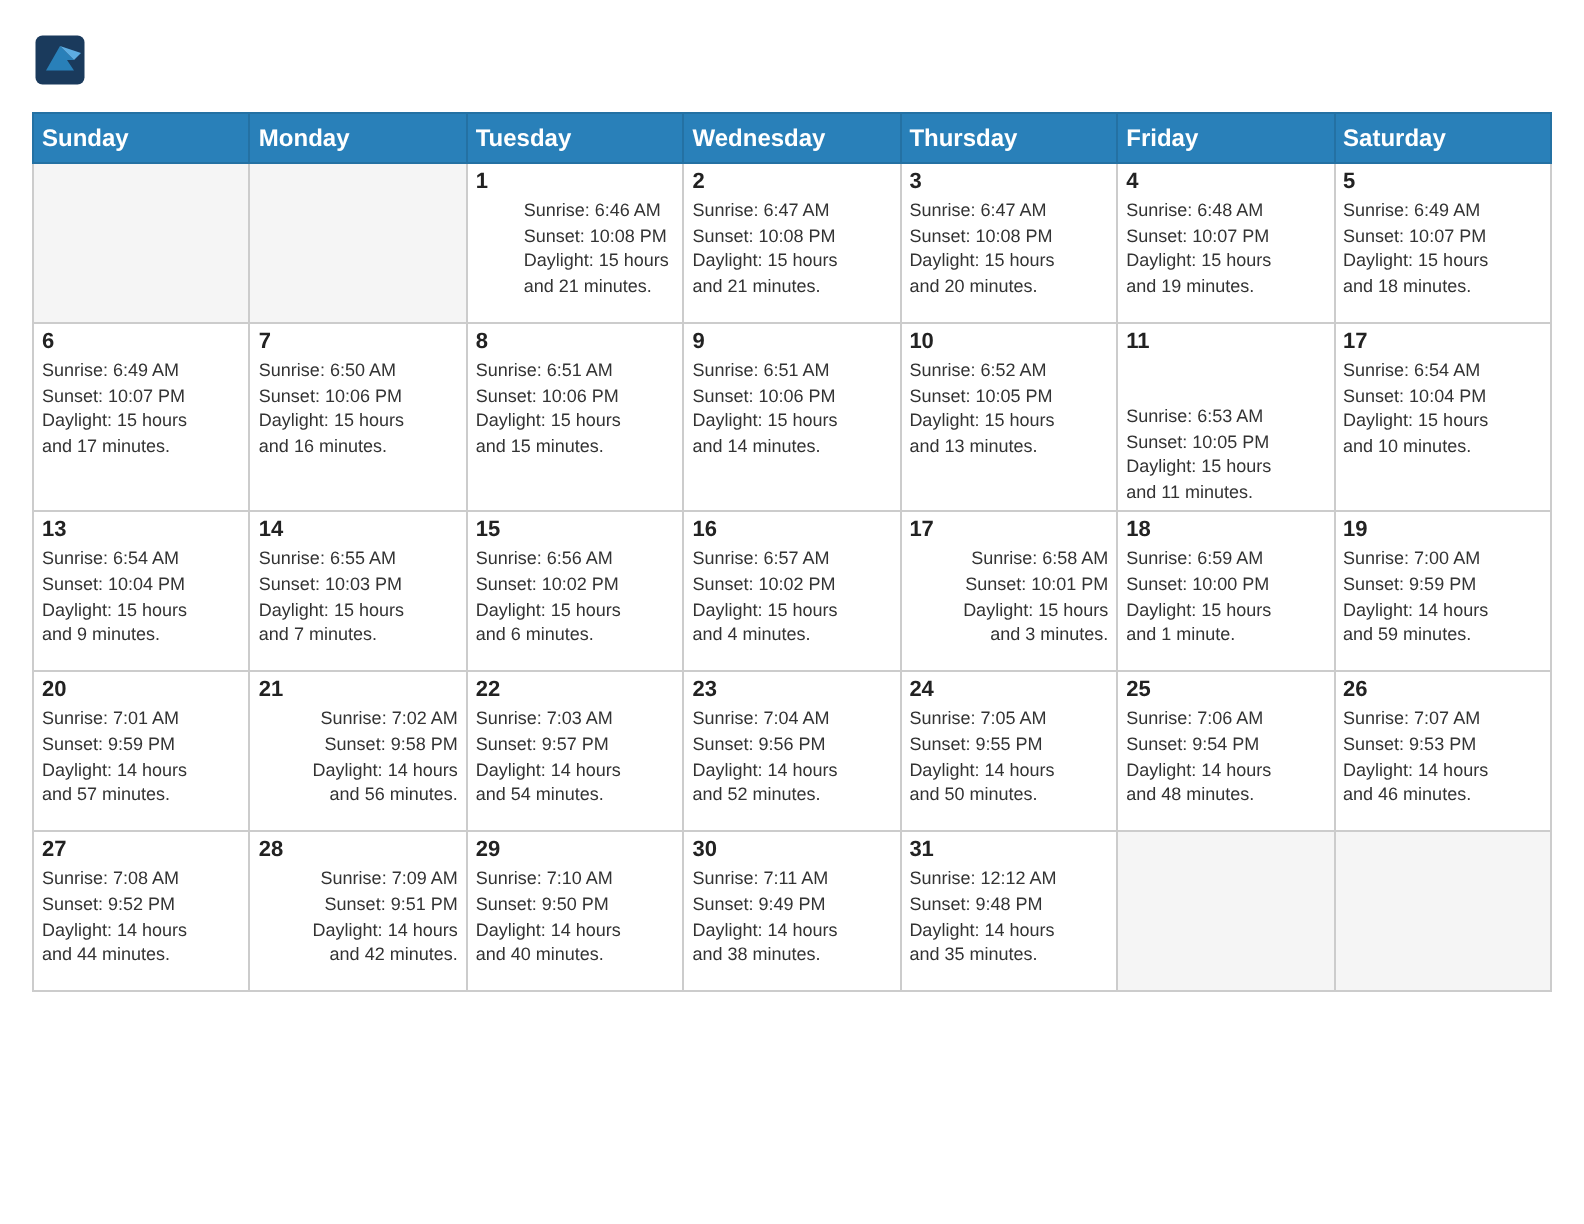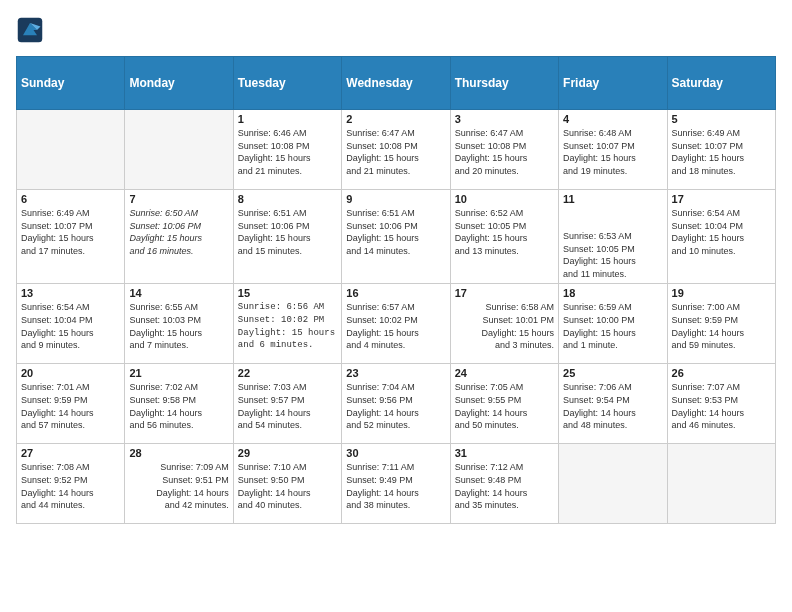--- a/index.html
+++ b/index.html
@@ -53,21 +53,21 @@
     .calendar {
       width: 100%;
       border-collapse: collapse;
       border: 1px solid #ccc;
     }
     .calendar th {
       background-color: #2980b9;
       color: #fff;
       font-size: 12px;
       font-weight: bold;
-      padding: 19px 4px;
+      padding: 5px 4px;
       text-align: left;
       border: 1px solid #2471a3;
     }
     .calendar td {
       width: 107px;
       vertical-align: top;
       padding: 3px 4px;
       border: 1px solid #ccc;
       font-size: 9.5px;
       color: #222;
@@ -122,21 +122,21 @@
           <th>Friday</th>
           <th>Saturday</th>
         </tr>
     </thead>
     <tbody id="calendar-body">
     <tr>
           <td class="empty"></td>
           <td class="empty"></td>
           <td>
             <span class="day-num">1</span>
-            <div class="day-info" style="white-space: pre-line;">Sunrise: 6:46 AM
+            <div class="day-info" style="white-space: pre-line; margin-left: 24px;">Sunrise: 6:46 AM
 Sunset: 10:08 PM
 Daylight: 15 hours
 and 21 minutes.</div>
           </td>
           <td>
             <span class="day-num">2</span>
             <div class="day-info" style="white-space: pre-line;">Sunrise: 6:47 AM
 Sunset: 10:08 PM
 Daylight: 15 hours
 and 21 minutes.</div>
@@ -166,21 +166,21 @@
         <tr>
           <td>
             <span class="day-num">6</span>
             <div class="day-info" style="white-space: pre-line;">Sunrise: 6:49 AM
 Sunset: 10:07 PM
 Daylight: 15 hours
 and 17 minutes.</div>
           </td>
           <td>
             <span class="day-num">7</span>
-            <div class="day-info" style="white-space: pre-line; font-style: italic;">Sunrise: 6:50 AM
+            <div class="day-info" style="white-space: pre-line;">Sunrise: 6:50 AM
 Sunset: 10:06 PM
 Daylight: 15 hours
 and 16 minutes.</div>
           </td>
           <td>
             <span class="day-num">8</span>
             <div class="day-info" style="white-space: pre-line;">Sunrise: 6:51 AM
 Sunset: 10:06 PM
 Daylight: 15 hours
 and 15 minutes.</div>
@@ -224,21 +224,21 @@
           </td>
           <td>
             <span class="day-num">14</span>
             <div class="day-info" style="white-space: pre-line;">Sunrise: 6:55 AM
 Sunset: 10:03 PM
 Daylight: 15 hours
 and 7 minutes.</div>
           </td>
           <td>
             <span class="day-num">15</span>
-            <div class="day-info" style="white-space: pre-line; font-family: Liberation Mono, monospace;">Sunrise: 6:56 AM
+            <div class="day-info" style="white-space: pre-line;">Sunrise: 6:56 AM
 Sunset: 10:02 PM
 Daylight: 15 hours
 and 6 minutes.</div>
           </td>
           <td>
             <span class="day-num">16</span>
             <div class="day-info" style="white-space: pre-line;">Sunrise: 6:57 AM
 Sunset: 10:02 PM
 Daylight: 15 hours
 and 4 minutes.</div>
@@ -268,21 +268,21 @@
         <tr>
           <td>
             <span class="day-num">20</span>
             <div class="day-info" style="white-space: pre-line;">Sunrise: 7:01 AM
 Sunset: 9:59 PM
 Daylight: 14 hours
 and 57 minutes.</div>
           </td>
           <td>
             <span class="day-num">21</span>
-            <div class="day-info" style="white-space: pre-line;">Sunrise: 7:02 AM
+            <div class="day-info" style="white-space: pre-line; text-align: right;">Sunrise: 7:02 AM
 Sunset: 9:58 PM
 Daylight: 14 hours
 and 56 minutes.</div>
           </td>
           <td>
             <span class="day-num">22</span>
             <div class="day-info" style="white-space: pre-line;">Sunrise: 7:03 AM
 Sunset: 9:57 PM
 Daylight: 14 hours
 and 54 minutes.</div>
@@ -340,21 +340,21 @@
           </td>
           <td>
             <span class="day-num">30</span>
             <div class="day-info" style="white-space: pre-line;">Sunrise: 7:11 AM
 Sunset: 9:49 PM
 Daylight: 14 hours
 and 38 minutes.</div>
           </td>
           <td>
             <span class="day-num">31</span>
-            <div class="day-info" style="white-space: pre-line;">Sunrise: 7:12 AM
+            <div class="day-info" style="white-space: pre-line;">Sunrise: 12:12 AM
 Sunset: 9:48 PM
 Daylight: 14 hours
 and 35 minutes.</div>
           </td>
           <td class="empty"></td>
           <td class="empty"></td>
         </tr>
       </tbody>
   </table>
 </div>

